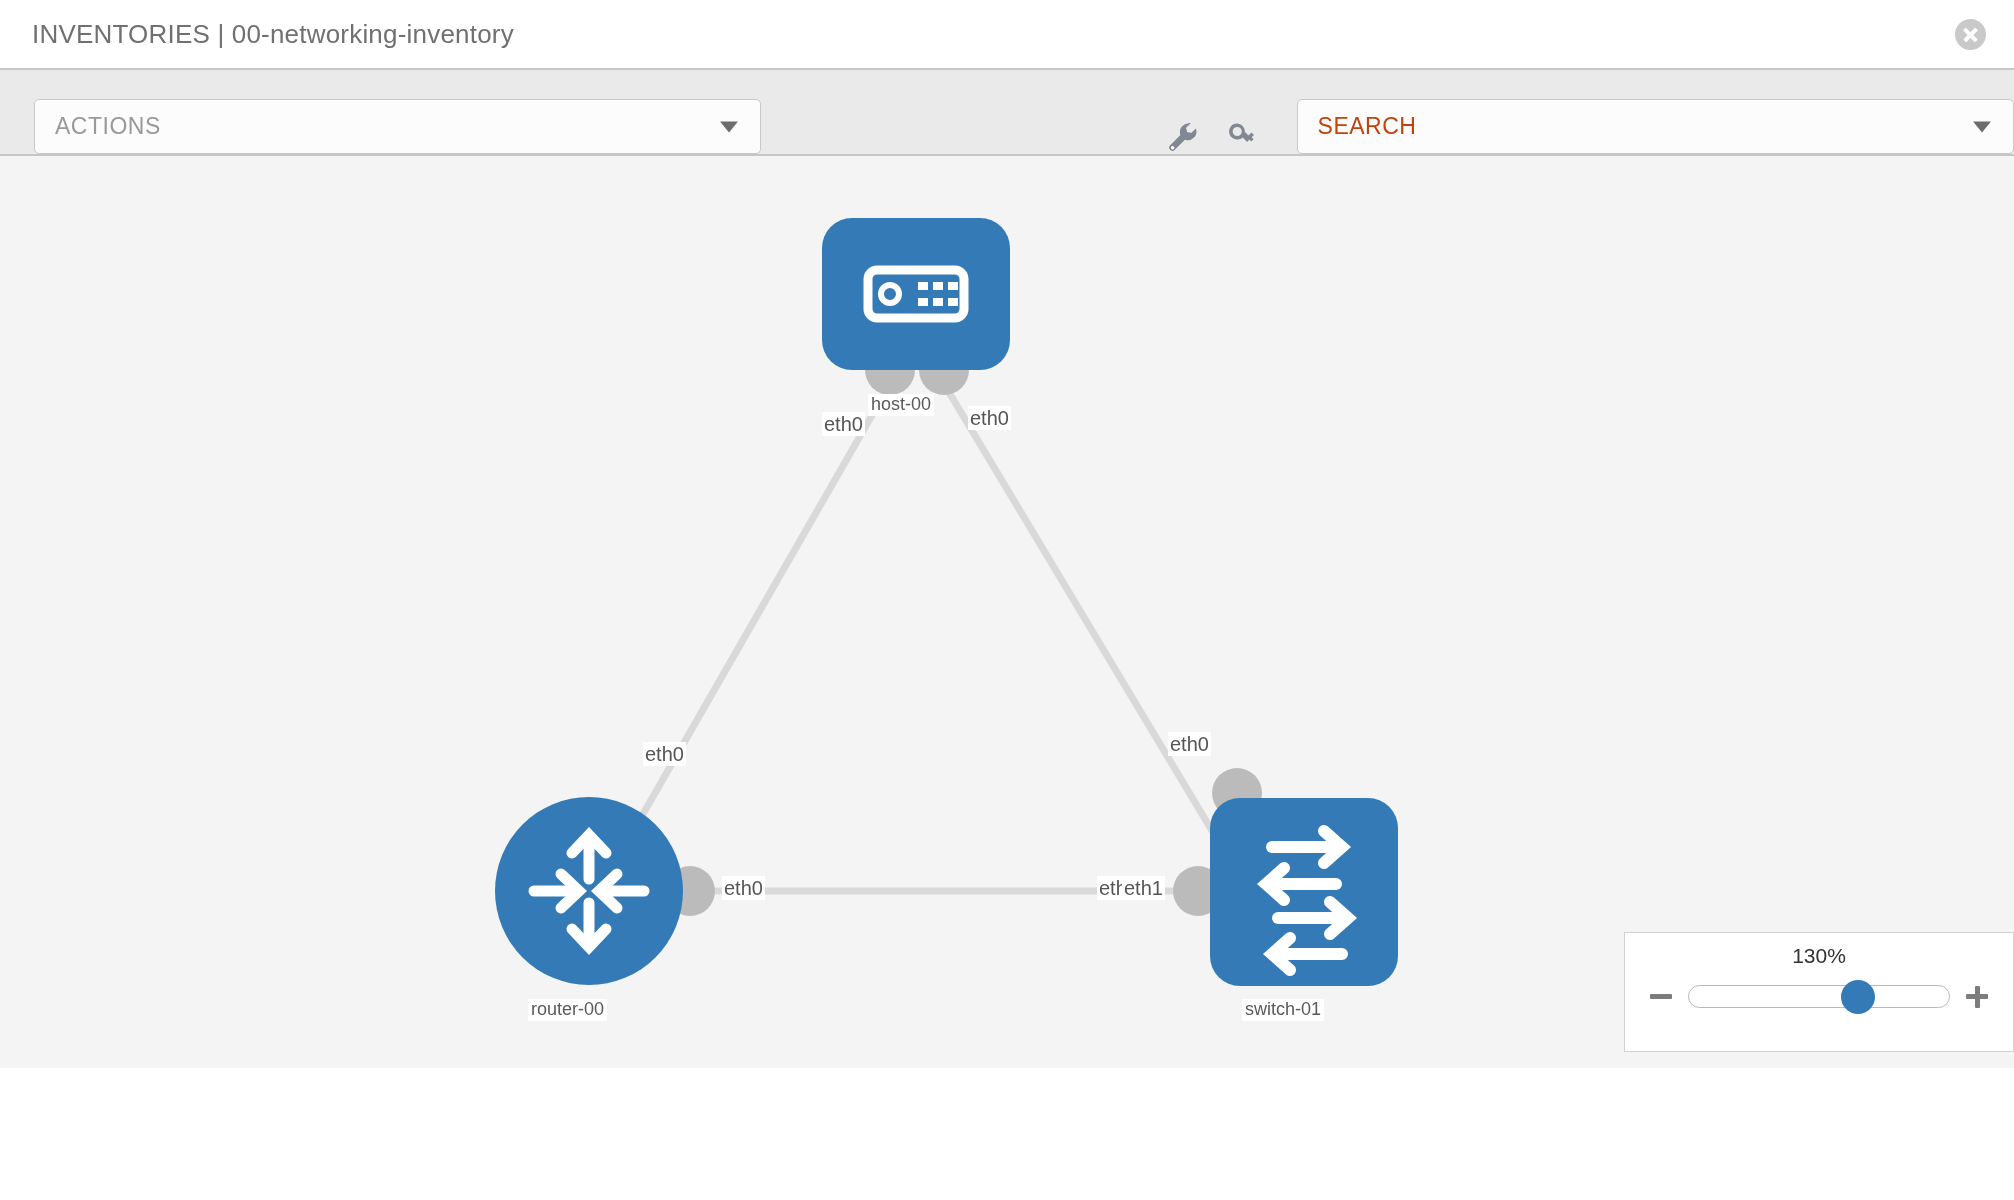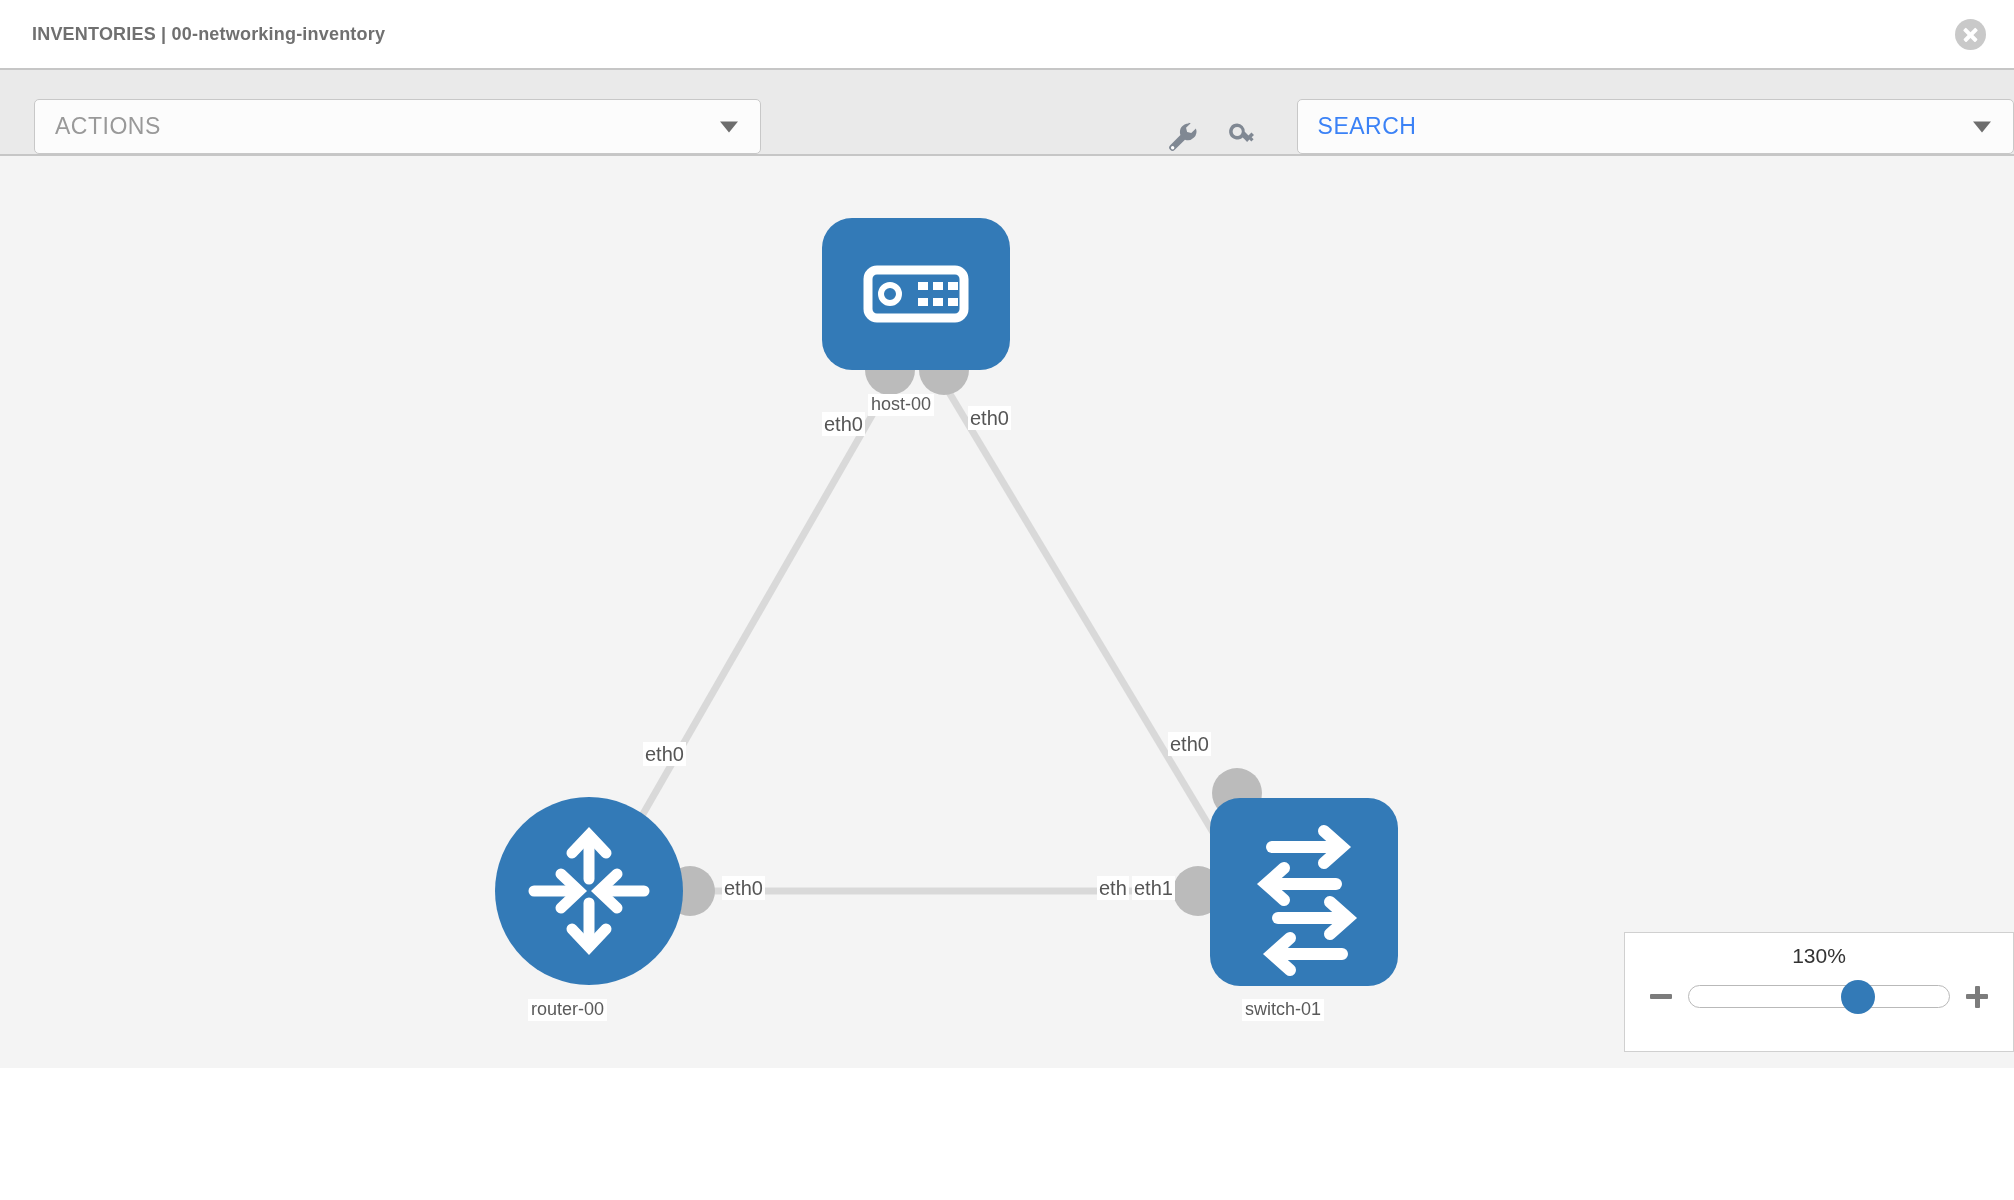--- a/index.html
+++ b/index.html
@@ -12,22 +12,22 @@
 
   
   .header {
     position: absolute; left: 0; top: 0;
     width: 2014px; height: 68px;
     background: #ffffff;
     display: flex; align-items: center;
   }
   .page-title {
     margin-left: 32px;
-    font-size: 18px;
-    font-weight: bold;
+    font-size: 26px;
+    font-weight: normal;
     color: #707070;
     letter-spacing: 0.2px;
     white-space: nowrap;
   }
   .close-btn {
     position: absolute; right: 28px; top: 19px;
     width: 31px; height: 31px;
     border-radius: 50%;
     background: #c9c9c9;
     cursor: pointer;
@@ -86,21 +86,21 @@
     background: #fcfcfc;
     border: 1px solid #c8c8c8;
     border-radius: 5px;
     display: flex; align-items: center;
     position: relative;
     cursor: text;
   }
   .search-box .ph {
     margin-left: 20px;
     font-size: 23px;
-    color: #3b82f6;
+    color: #c2410c;
     letter-spacing: 0.5px;
   }
 
   
   .canvas {
     position: absolute; left: 0; top: 156px;
     width: 2014px; height: 912px;
     background: #f4f4f4;
     overflow: hidden;
   }
@@ -273,21 +273,21 @@
 
   <div class="port-label" style="left:822px; top:256px;">eth0</div>
   <div class="node-label" style="left:868px; top:238px;">host-00</div>
   <div class="port-label" style="left:968px; top:250px;">eth0</div>
 
   <div class="port-label" style="left:643px; top:586px;">eth0</div>
   <div class="port-label" style="left:1168px; top:576px;">eth0</div>
 
   <div class="port-label" style="left:722px; top:720px;">eth0</div>
   <div class="port-label" style="left:1097px; top:720px;">eth</div>
-  <div class="port-label" style="left:1122px; top:720px;margin-left:10px;">eth1</div>
+  <div class="port-label" style="left:1122px; top:720px;">eth1</div>
 
   <div class="node-label" style="left:528px; top:843px;text-align:right;">router-00</div>
   <div class="node-label" style="left:1242px; top:843px;">switch-01</div>
 
   <div class="zoom-panel">
     <div class="zoom-value">130%</div>
     <div class="zoom-row">
       <div class="zoom-minus"></div>
       <div class="zoom-track">
         <div class="zoom-thumb"></div>

